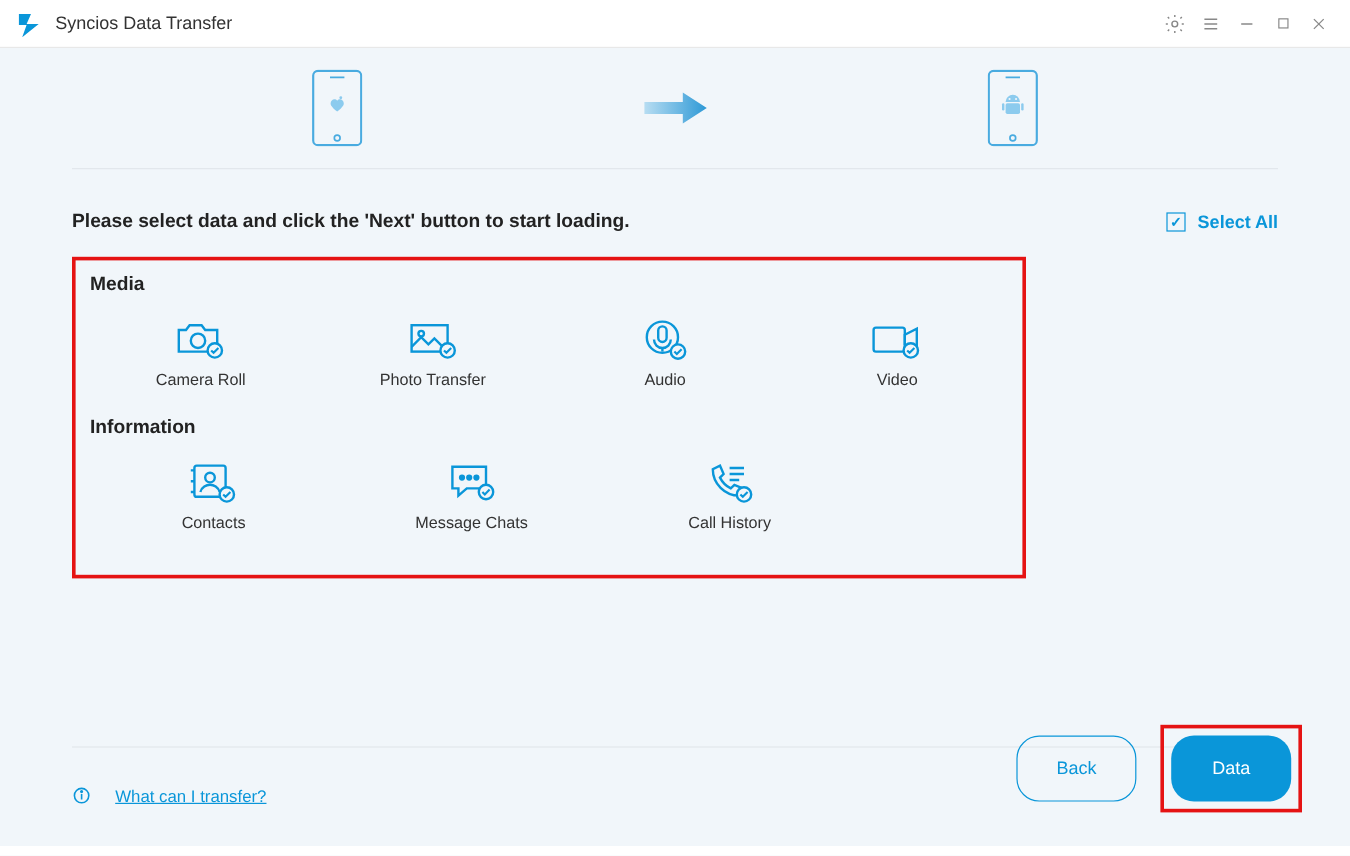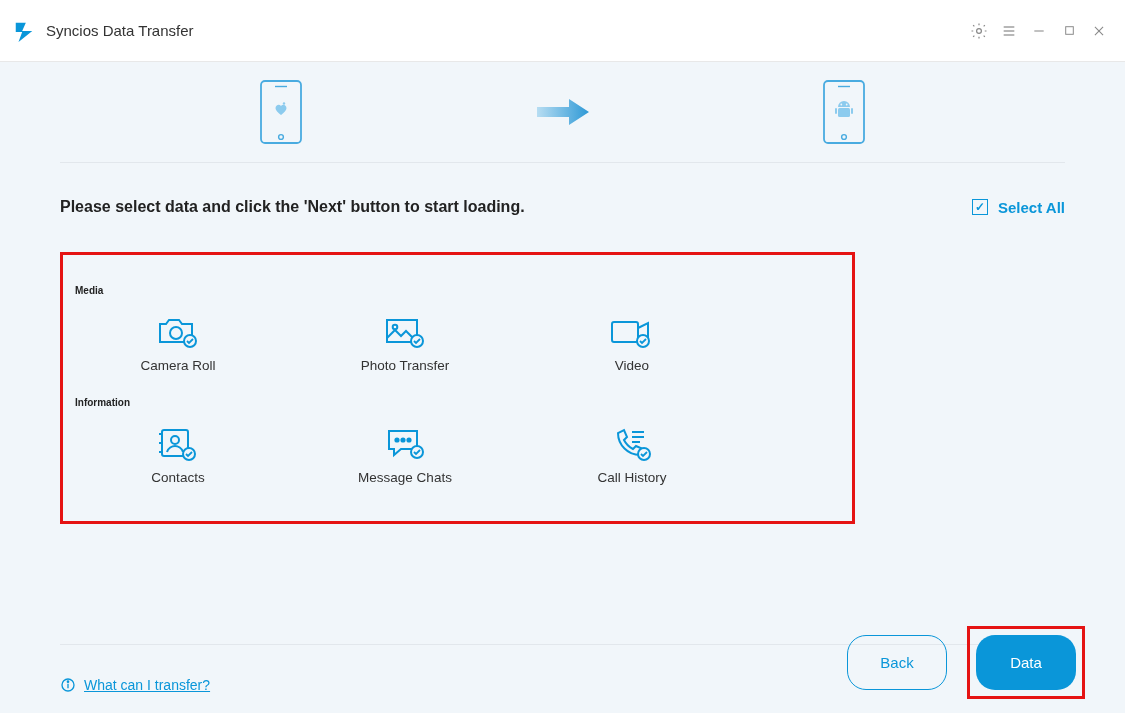--- a/index.html
+++ b/index.html
@@ -5,21 +5,21 @@
   * { box-sizing: border-box; margin: 0; padding: 0; }
   body {
     font-family: "Segoe UI", Arial, sans-serif;
     background: #fff;
     width: 1125px;
     height: 713px;
     overflow: hidden;
     position: relative;
   }
   .titlebar {
-    height: 62px;
+    height: 40px;
     display: flex;
     align-items: center;
     padding: 0 12px;
     border-bottom: 1px solid #e8e8e8;
     background: #fff;
   }
   .titlebar .logo {
     width: 24px; height: 24px;
     margin-right: 10px;
     display: flex; align-items: center; justify-content: center;
@@ -49,21 +49,21 @@
     justify-content: space-between;
     padding: 18px 200px 18px 200px;
     border-bottom: 1px solid #e2e7ec;
   }
   .device-row .phone svg { display:block; }
   .device-row .arrow svg { display:block; }
   .instruction-row {
     display: flex;
     align-items: center;
     justify-content: space-between;
-    padding: 35px 0 36px 0;
+    padding: 35px 0 20px 0;
   }
   .instruction {
     font-size: 16px;
     font-weight: 700;
     color: #222;
   }
   .select-all {
     display: flex;
     align-items: center;
     gap: 10px;
@@ -79,28 +79,28 @@
     font-size: 12px;
     color: #0a96d9;
   }
   .redbox {
     border: 3px solid #e51313;
     padding: 6px 10px 30px 10px;
     width: 795px;
     position: relative;
   }
   .section-label {
-    font-size: 10px;
+    font-size: 16px;
     font-weight: 700;
     color: #222;
-    margin: 24px 0 12px 2px;
+    margin: 6px 0 12px 2px;
   }
   .item-row {
     display: flex;
-    gap: 17px;
+    gap: 5px;
   }
   .item {
     width: 210px;
     display: flex;
     flex-direction: column;
     align-items: center;
     gap: 8px;
     cursor: pointer;
     padding: 6px 0;
   }
@@ -121,21 +121,21 @@
   .footer {
     position: absolute;
     left: 60px; right: 40px;
     bottom: 28px;
     display: flex;
     align-items: center;
   }
   .help-link {
     display: flex;
     align-items: center;
-    gap: 8px;
+    gap: 20px;
     color: #0a96d9;
     font-size: 14px;
     text-decoration: underline;
     cursor: pointer;
     margin-top: 44px;
   }
   .footer .spacer { flex: 1; }
   .btn {
     height: 55px;
     width: 100px;
@@ -274,20 +274,33 @@
             <circle cx="12" cy="13" r="2.3"></circle>
             <path d="M4 24l8-8 6 6 5-5 11 11"></path>
             <circle cx="34" cy="27" r="6" fill="#f1f6fa"></circle>
             <path d="M31 27l2 2 4-4" stroke-width="1.8"></path>
           </svg>
         </div>
         <div class="label">Photo Transfer</div>
       </div>
       <div class="item">
         <div class="icon">
+          <svg width="44" height="40" viewBox="0 0 44 40" fill="none" stroke="#0a96d9" stroke-width="2">
+            <circle cx="20" cy="18" r="13"></circle>
+            <rect x="16.5" y="9" width="7" height="13" rx="3.5"></rect>
+            <path d="M13 20a7 7 0 0 0 14 0"></path>
+            <line x1="20" y1="27" x2="20" y2="30"></line>
+            <circle cx="33" cy="30" r="6" fill="#f1f6fa"></circle>
+            <path d="M30 30l2 2 4-4" stroke-width="1.8"></path>
+          </svg>
+        </div>
+        <div class="label">Audio</div>
+      </div>
+      <div class="item">
+        <div class="icon">
           <svg width="48" height="36" viewBox="0 0 48 36" fill="none" stroke="#0a96d9" stroke-width="2">
             <rect x="4" y="8" width="26" height="20" rx="2"></rect>
             <path d="M30 14l10-5v18l-10-5z"></path>
             <circle cx="35" cy="27" r="6" fill="#f1f6fa"></circle>
             <path d="M32 27l2 2 4-4" stroke-width="1.8"></path>
           </svg>
         </div>
         <div class="label">Video</div>
       </div>
     </div>

